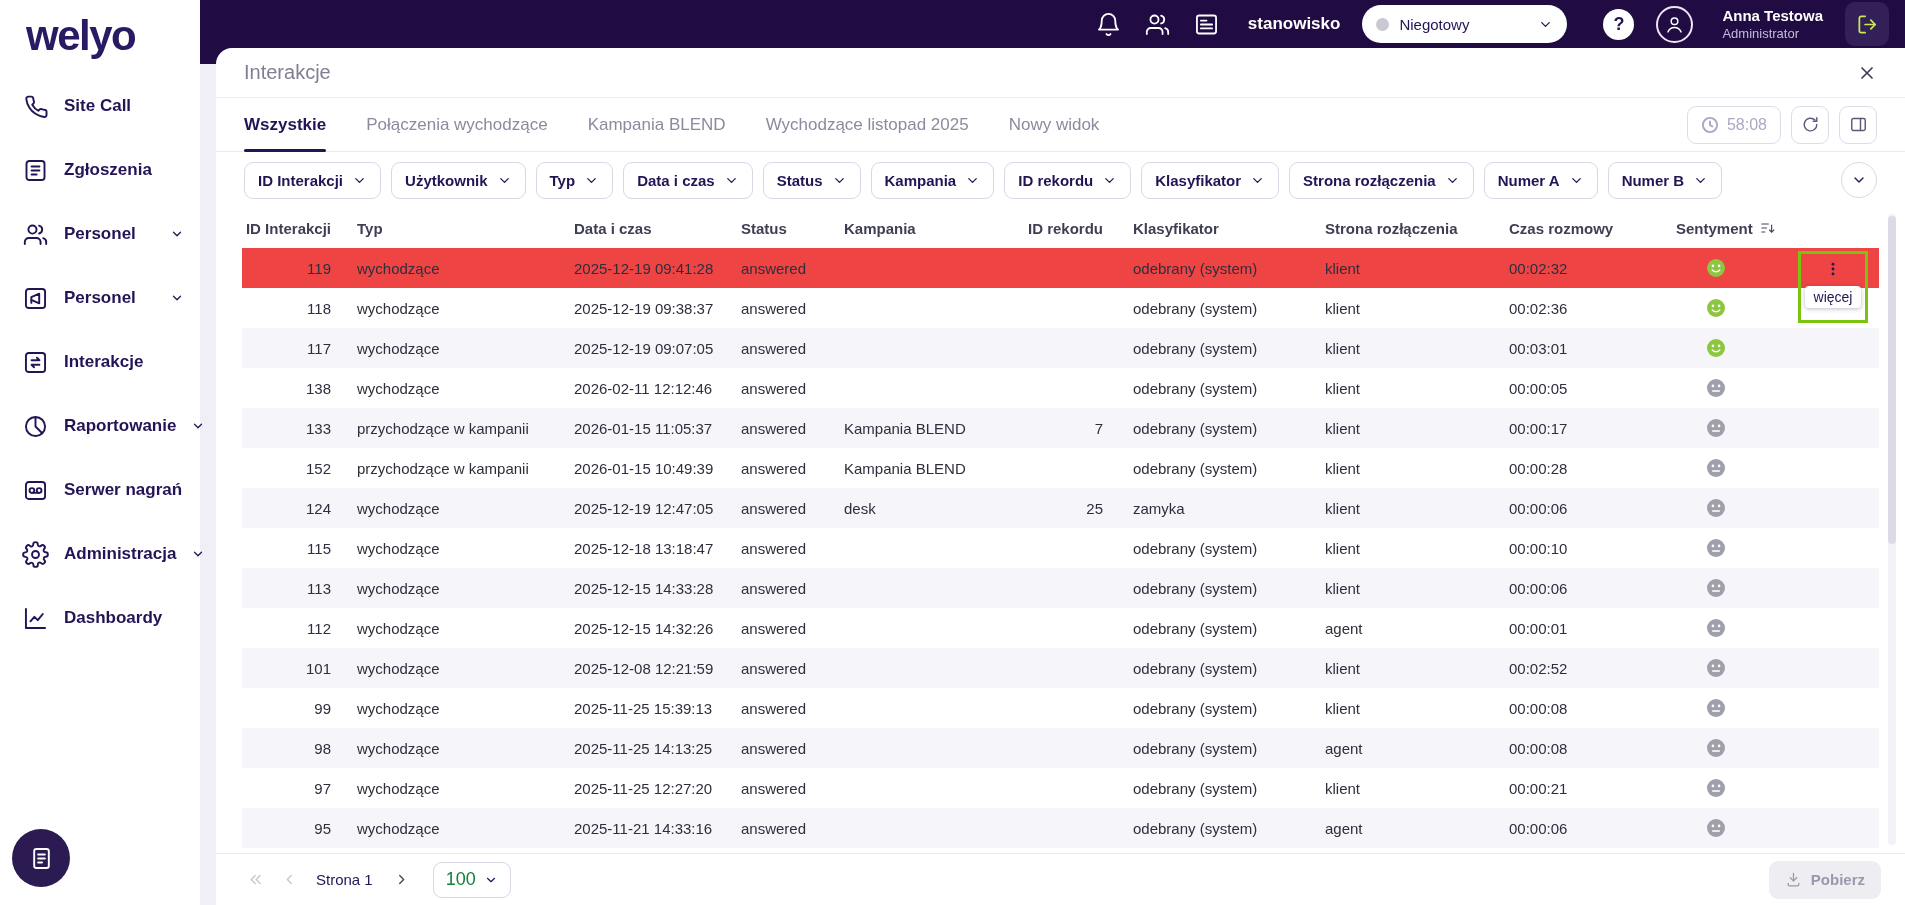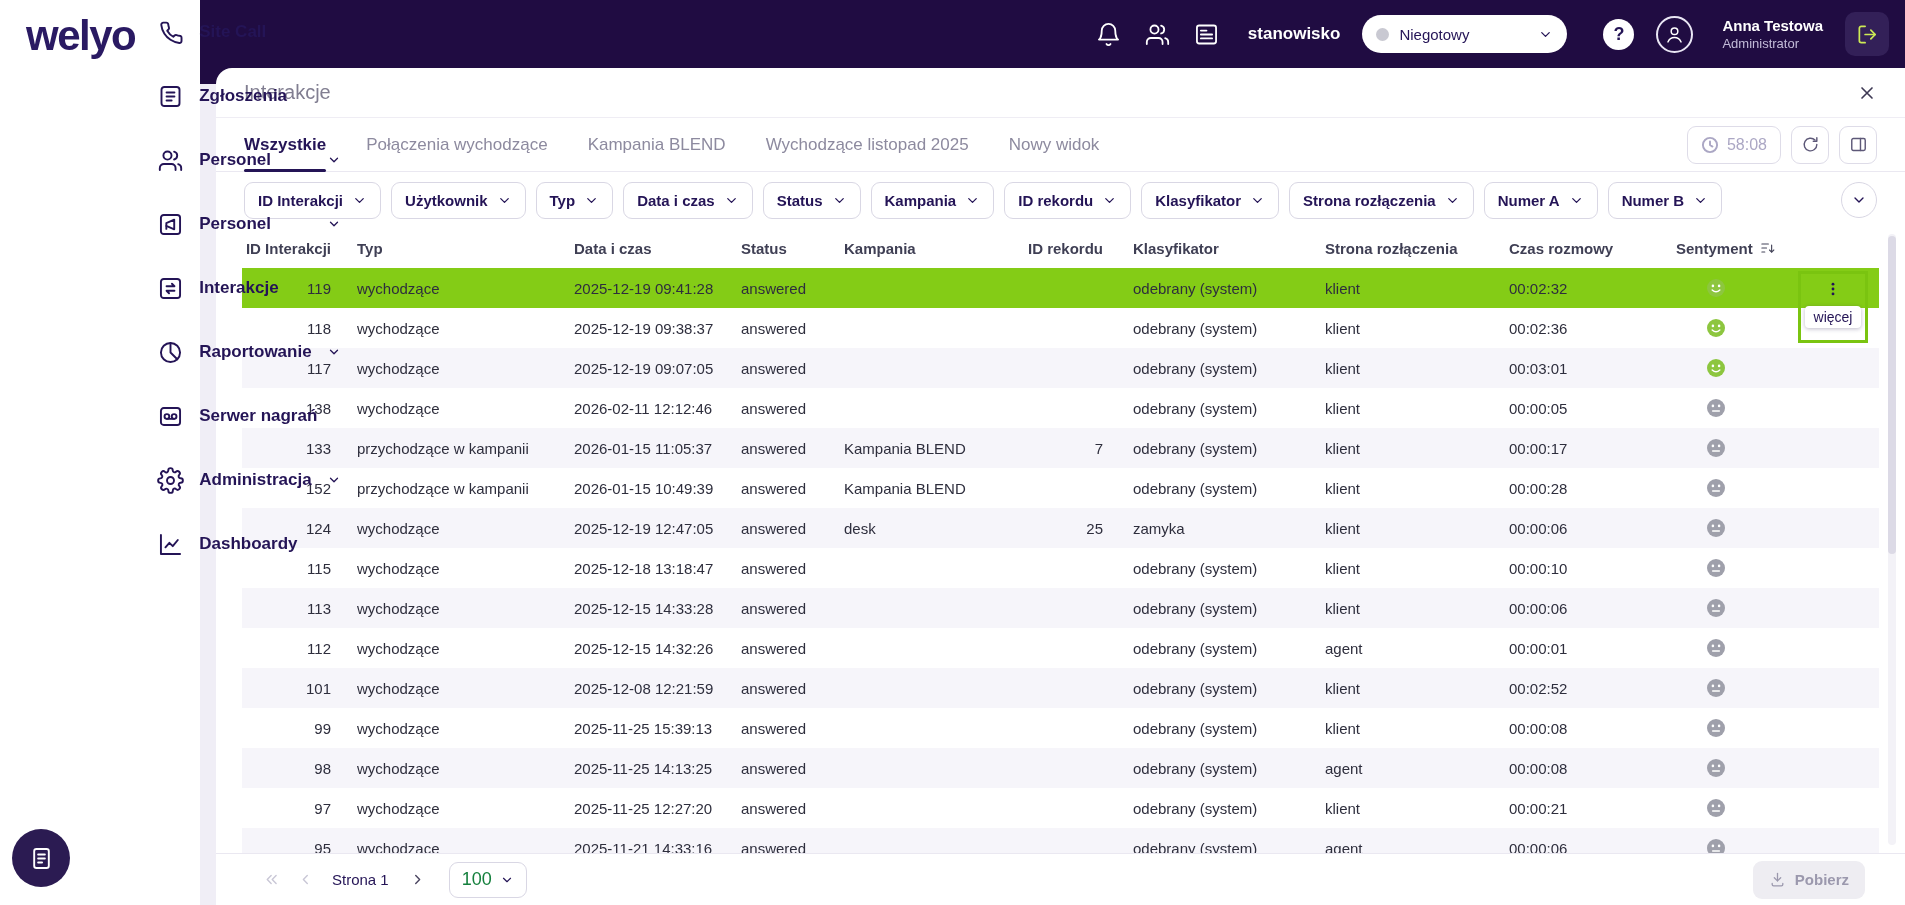--- a/index.html
+++ b/index.html
@@ -1,34 +1,34 @@
 <!DOCTYPE html>
 <html><head>
 <meta charset="utf-8">
 <style>
   *{box-sizing:border-box;margin:0;padding:0}
   html,body{width:1905px;height:905px;overflow:hidden;font-family:"Liberation Sans",sans-serif}
   body{display:flex;background:#f0eef6}
   button{font-family:inherit;border:none;background:none;cursor:pointer;color:inherit}
 
   
-  .sidebar{width:200px;background:#fff;display:flex;flex-direction:row;position:relative;z-index:3;flex-shrink:0}
+  .sidebar{width:200px;background:#fff;display:flex;flex-direction:column;position:relative;z-index:3;flex-shrink:0}
   .logo{font-size:42px;font-weight:700;color:#2a1a63;letter-spacing:-1.5px;padding:12px 0 14px 26px}
   .nav{display:flex;flex-direction:column}
   .nav-item{display:flex;align-items:center;height:64px;padding:0 16px 0 22px;gap:15px;cursor:pointer}
   .nav-item > svg{width:27px;height:27px;stroke:#241456;fill:none;stroke-width:1.7;stroke-linecap:round;stroke-linejoin:round;flex-shrink:0}
   .nav-label{font-size:17px;color:#241456;font-weight:700;white-space:nowrap}
   .nav-chevron{margin-left:auto;display:flex}
   .nav-chevron svg{width:14px;height:14px;stroke:#241456;fill:none;stroke-width:2.2;stroke-linecap:round;stroke-linejoin:round}
   .fab{position:absolute;left:12px;bottom:18px;width:58px;height:58px;border-radius:50%;background:#2b1b52;display:flex;align-items:center;justify-content:center}
   .fab svg{width:27px;height:27px;stroke:#fff;fill:none;stroke-width:1.7;stroke-linecap:round;stroke-linejoin:round}
 
   
   .main{flex:1;display:flex;flex-direction:column;background:#200c42;min-width:0}
-  .topbar{height:68px;display:flex;align-items:center;padding:0 16px 0 24px;color:#fff;flex-shrink:0}
+  .topbar{height:48px;display:flex;align-items:center;padding:0 16px 0 24px;color:#fff;flex-shrink:0}
   .topbar-right{margin-left:auto;display:flex;align-items:center;gap:22px}
   .tb-icon{display:flex}
   .tb-icon svg{width:27px;height:27px;stroke:#fff;fill:none;stroke-width:1.6;stroke-linecap:round;stroke-linejoin:round;display:block}
   .station-label{font-size:17px;font-weight:600;color:#fff;margin-left:6px}
   .status-select{background:#fff;border-radius:20px;height:38px;min-width:205px;display:flex;align-items:center;gap:10px;padding:0 14px;cursor:pointer}
   .status-dot{width:13px;height:13px;border-radius:50%;background:#c9c9d2;flex-shrink:0}
   .status-value{font-size:15px;color:#241456;flex:1}
   .status-select svg{width:15px;height:15px;stroke:#241456;fill:none;stroke-width:2;stroke-linecap:round;stroke-linejoin:round}
   .help-circle{width:31px;height:31px;border-radius:50%;background:#fff;color:#241456;font-size:18px;font-weight:700;display:flex;align-items:center;justify-content:center;margin-left:14px}
   .user-chip{display:flex;align-items:center;gap:29px;cursor:pointer}
@@ -66,21 +66,21 @@
   .collapse-btn svg{width:16px;height:16px;stroke:#241456;stroke-width:2;fill:none;stroke-linecap:round;stroke-linejoin:round}
 
   
   .table{flex:1;display:flex;flex-direction:column;min-height:0;padding:0 26px;position:relative}
   .thead{display:flex;height:40px;align-items:center;flex-shrink:0}
   .th{font-size:15px;font-weight:600;color:#3f3f54;display:flex;align-items:center;gap:6px;white-space:nowrap}
   .th svg.sort-ic{width:18px;height:18px;stroke:#45455a;fill:none;stroke-width:1.6;stroke-linecap:round;stroke-linejoin:round}
   .rows{flex:1;overflow:hidden;position:relative}
   .trow{display:flex;height:40px;align-items:center}
   .trow:nth-child(odd){background:#f6f5fa}
-  .trow.highlighted{background:#84cc16}
+  .trow.highlighted{background:#ef4444}
   .td{font-size:15px;color:#2e2e3d;white-space:nowrap;overflow:hidden}
   .th,.td{padding-left:20px;flex-shrink:0}
   .c-id{width:95px;justify-content:flex-end;text-align:right;padding-left:0;padding-right:6px}
   .c-typ{width:217px}
   .c-datetime{width:167px}
   .c-status{width:103px}
   .c-kampania{width:162px}
   .c-rekord{width:127px;justify-content:flex-end;text-align:right;padding-left:0;padding-right:10px}
   .c-klasyfikator{width:192px}
   .c-strona{width:184px}
@@ -103,21 +103,21 @@
 
   .annotation{position:absolute;left:22px;top:3px;width:70px;height:72px;border:3px solid #7ac410;display:flex;flex-direction:column;align-items:center;z-index:10}
   .kebab{height:30px;width:100%;display:flex;align-items:center;justify-content:center}
   .kebab svg{width:18px;height:18px;fill:#241456}
   .more-tooltip{background:#fff;border-radius:4px;padding:3px 9px;font-size:14px;color:#241456;box-shadow:0 1px 4px rgba(40,30,80,.3);margin-top:2px;white-space:nowrap}
 
   .vscroll{position:absolute;right:9px;top:6px;bottom:8px;width:8px;background:#f3f2f7;border-radius:4px}
   .vscroll .thumb{width:8px;border-radius:4px;background:#dcdae6;height:52%;margin-top:2px}
 
   
-  .panel-footer{height:52px;border-top:1px solid #eae8f1;display:flex;align-items:center;padding:0 40px;flex-shrink:0}
+  .panel-footer{height:52px;border-top:1px solid #eae8f1;display:flex;align-items:center;padding:0 24px;flex-shrink:0}
   .pagination{display:flex;align-items:center;gap:4px}
   .pg-btn{width:30px;height:30px;display:flex;align-items:center;justify-content:center}
   .pg-btn svg{width:17px;height:17px;fill:none;stroke-width:2;stroke-linecap:round;stroke-linejoin:round}
   .pg-btn.disabled svg{stroke:#c9c7d6}
   .pg-btn.enabled svg{stroke:#4a4560}
   .pg-label{font-size:15px;color:#241456;margin:0 10px 0 8px}
   .page-size{height:36px;border:1px solid #d9d7e4;border-radius:9px;display:flex;align-items:center;gap:8px;padding:0 12px;margin-left:12px;cursor:pointer}
   .page-size span{font-size:18px;color:#15803d}
   .page-size svg{width:14px;height:14px;stroke:#241456;stroke-width:2;fill:none;stroke-linecap:round;stroke-linejoin:round}
   .download-btn{margin-left:auto;height:38px;border-radius:9px;background:#eeedf2;display:flex;align-items:center;gap:9px;padding:0 16px}

